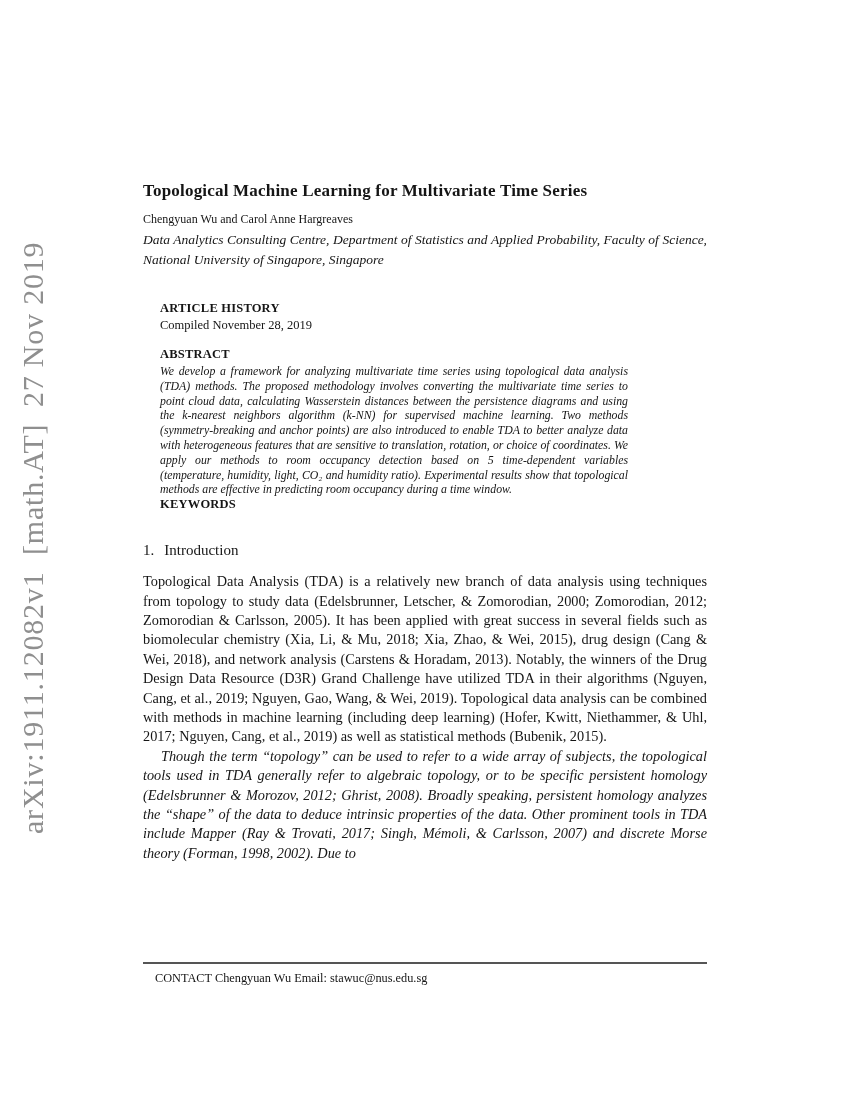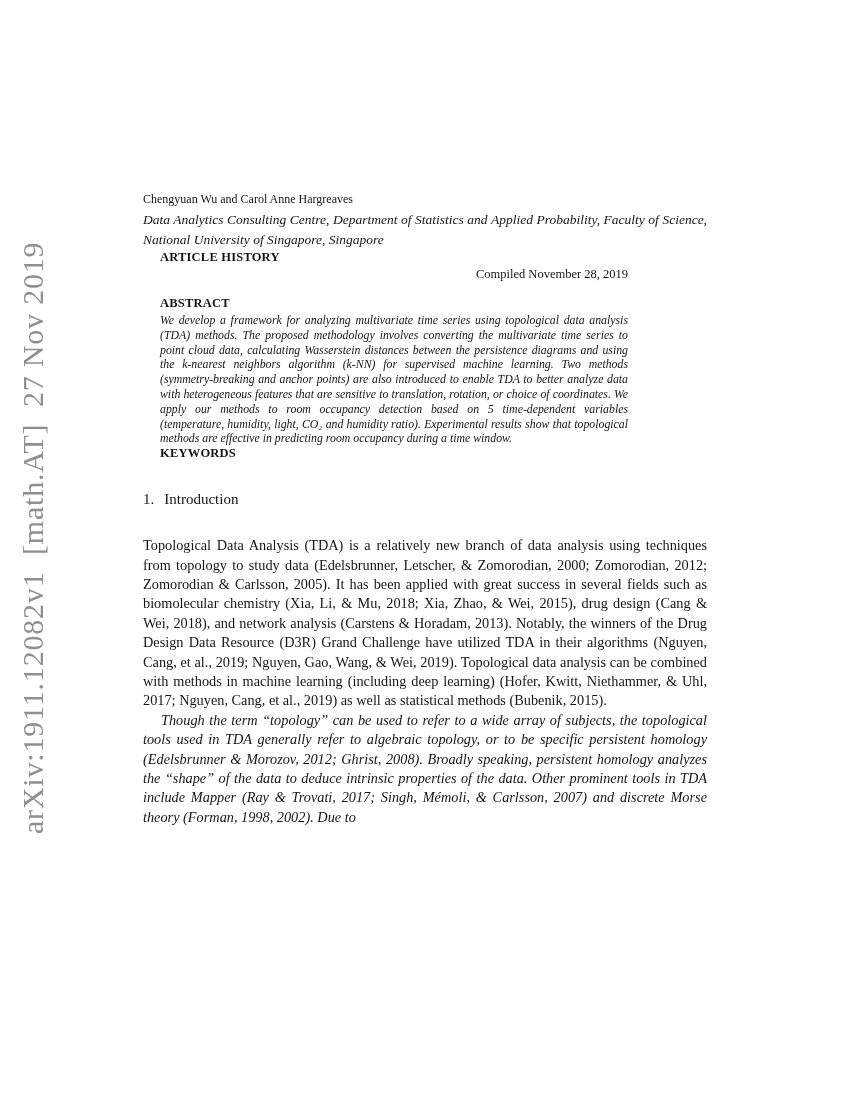--- a/index.html
+++ b/index.html
@@ -49,48 +49,47 @@
   }
   .meta-block {
     margin-left: 17px;
     width: 468px;
   }
   .meta-label {
     font-size: 12.5px;
     font-weight: bold;
     letter-spacing: 0.2px;
   }
-  .mt-history { margin-top: 0; font-family: Liberation Serif, serif; }
+  .mt-history { margin-top: 31px; font-family: Liberation Serif, serif; }
   .mt-abstract { margin-top: 14px; }
   .mt-keywords { }
   .meta-value {
     font-size: 12.5px;
     margin-top: 2px;
-    text-align: right;
   }
   .meta-text {
     font-size: 11.8px;
     line-height: 14.8px;
     text-align: justify;
     margin-top: 2px;
     font-style: italic;
   }
   .section-heading {
     margin-top: 30px;
     font-size: 15px;
     font-weight: normal;
   }
   .section-heading .sec-num { margin-right: 10px; }
   .body-para {
     font-size: 14.3px;
     line-height: 19.4px;
     text-align: justify;
     margin: 0;
   }
-  .body-para.first { margin-top: 28px; }
+  .body-para.first { margin-top: 13px; }
   .body-para.indented { text-indent: 18px; font-style: italic; }
   .footer {
     position: absolute;
     left: 143px;
     top: 962px;
     width: 564px;
   }
   .footer-rule {
     border: none;
     border-top: 2px solid #555555;
@@ -105,20 +104,21 @@
 </style>
 </head>
 <body>
 
 <div class="page">
 
   <div class="watermark">arXiv:1911.12082v1  [math.AT]  27 Nov 2019</div>
 
   <div class="content">
 
+    <h1 class="title">Topological Machine Learning for Multivariate Time Series</h1>
 
     <div class="authors">Chengyuan Wu and Carol Anne Hargreaves</div>
 
     <div class="affiliation">Data Analytics Consulting Centre, Department of Statistics and Applied Probability, Faculty of Science, National University of Singapore, Singapore</div>
 
     <div class="meta-block">
 
       <div class="meta-label mt-history">ARTICLE HISTORY</div>
       <div class="meta-value">Compiled November 28, 2019</div>
 
@@ -132,14 +132,18 @@
     <div class="section-heading">
       <span class="sec-num">1.</span><span>Introduction</span>
     </div>
 
     <p class="body-para first">Topological Data Analysis (TDA) is a relatively new branch of data analysis using techniques from topology to study data (Edelsbrunner, Letscher, &amp; Zomorodian, 2000; Zomorodian, 2012; Zomorodian &amp; Carlsson, 2005). It has been applied with great success in several fields such as biomolecular chemistry (Xia, Li, &amp; Mu, 2018; Xia, Zhao, &amp; Wei, 2015), drug design (Cang &amp; Wei, 2018), and network analysis (Carstens &amp; Horadam, 2013). Notably, the winners of the Drug Design Data Resource (D3R) Grand Challenge have utilized TDA in their algorithms (Nguyen, Cang, et al., 2019; Nguyen, Gao, Wang, &amp; Wei, 2019). Topological data analysis can be combined with methods in machine learning (including deep learning) (Hofer, Kwitt, Niethammer, &amp; Uhl, 2017; Nguyen, Cang, et al., 2019) as well as statistical methods (Bubenik, 2015).</p>
 
     <p class="body-para indented">Though the term “topology” can be used to refer to a wide array of subjects, the topological tools used in TDA generally refer to algebraic topology, or to be specific persistent homology (Edelsbrunner &amp; Morozov, 2012; Ghrist, 2008). Broadly speaking, persistent homology analyzes the “shape” of the data to deduce intrinsic properties of the data. Other prominent tools in TDA include Mapper (Ray &amp; Trovati, 2017; Singh, Mémoli, &amp; Carlsson, 2007) and discrete Morse theory (Forman, 1998, 2002). Due to</p>
 
   </div>
 
+  <div class="footer">
+    <hr class="footer-rule">
+    <div class="footer-contact">CONTACT Chengyuan Wu Email: stawuc@nus.edu.sg</div>
+  </div>
 
 </div>
 
 </body></html>

